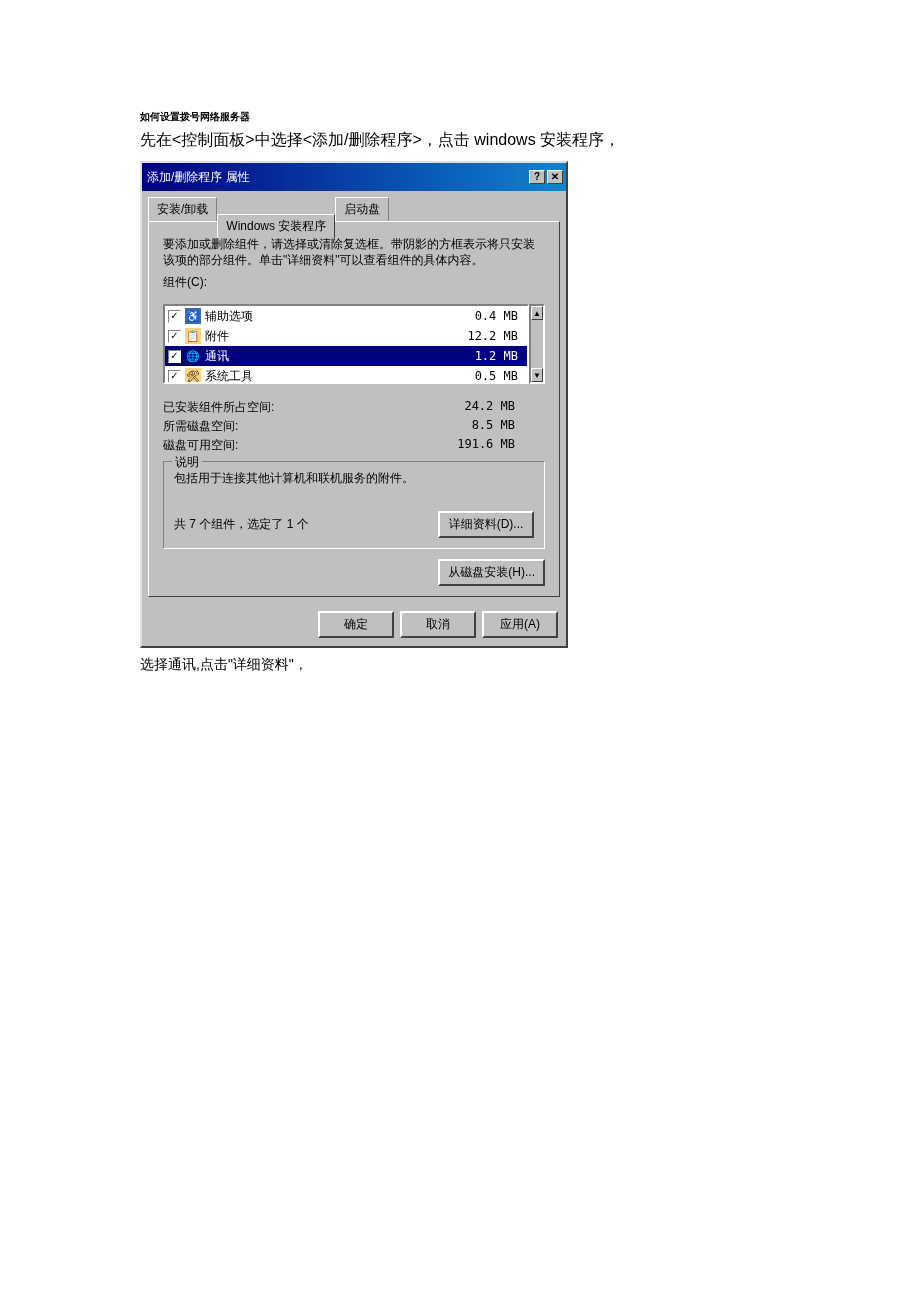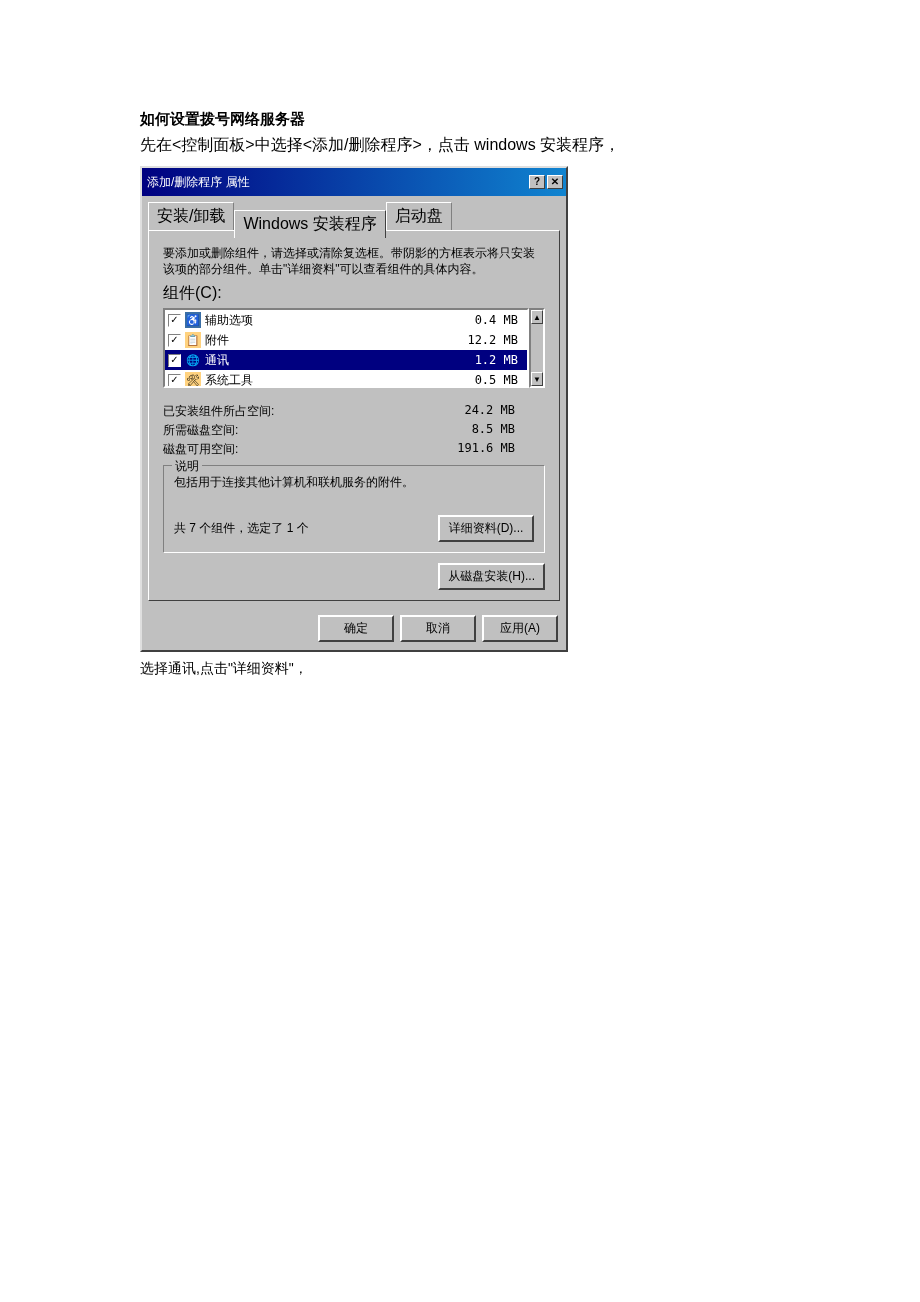--- a/index.html
+++ b/index.html
@@ -4,21 +4,21 @@
   <style>
     * { box-sizing: border-box; margin: 0; padding: 0; }
     body {
       font-family: "Microsoft YaHei", SimSun, Arial, sans-serif;
       background: #ffffff;
       padding: 110px 140px;
       font-size: 13px;
     }
     .doc-title {
       font-weight: bold;
-      font-size: 15px;
+      font-size: 10px;
       margin-bottom: 6px;
     }
     .doc-intro {
       font-size: 16px;
       margin-bottom: 10px;
     }
     .dialog {
       width: 428px;
       background: #c0c0c0;
       border: 2px solid;
@@ -57,45 +57,45 @@
     .tabs {
       display: flex;
       padding: 6px 6px 0 6px;
     }
     .tab {
       padding: 3px 8px;
       background: #c0c0c0;
       border: 1px solid;
       border-color: #fff #808080 #808080 #fff;
       border-bottom: none;
-      font-size: 16px;
+      font-size: 12px;
       position: relative;
       margin-right: 0;
     }
     .tab.active {
       border-color: #fff #404040 transparent #fff;
       z-index: 2;
-      top: 8px;
+      top: 17px;
       background: #c0c0c0;
     }
     .tab-panel {
       margin: 0 6px 6px 6px;
       border: 1px solid;
       border-color: #fff #404040 #404040 #fff;
       padding: 14px 14px 10px 14px;
       background: #c0c0c0;
     }
     .instructions {
       font-size: 12px;
       line-height: 1.35;
       margin-bottom: 6px;
     }
     .components-label {
-      font-size: 16px;
-      margin-bottom: 4px;
+      font-size: 12px;
+      margin-bottom: 13px;
     }
     .listbox-wrap {
       display: flex;
     }
     .listbox {
       flex: 1;
       background: #fff;
       border: 2px solid;
       border-color: #808080 #fff #fff #808080;
       height: 80px;

